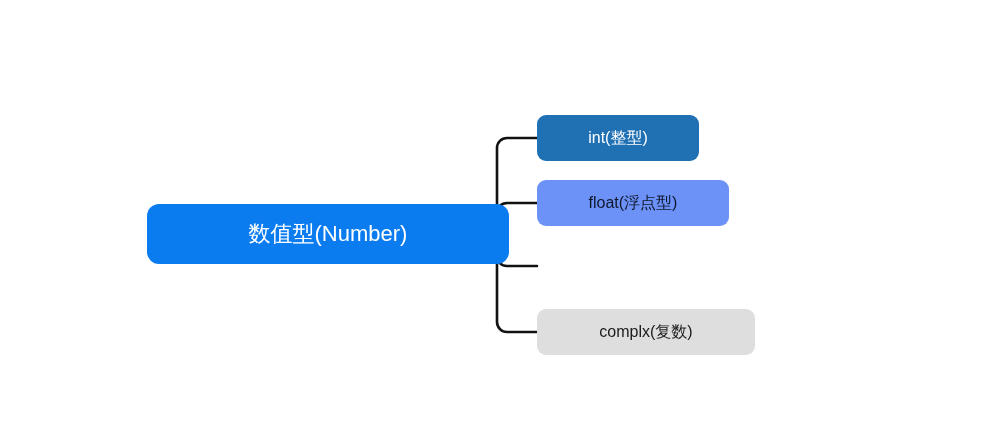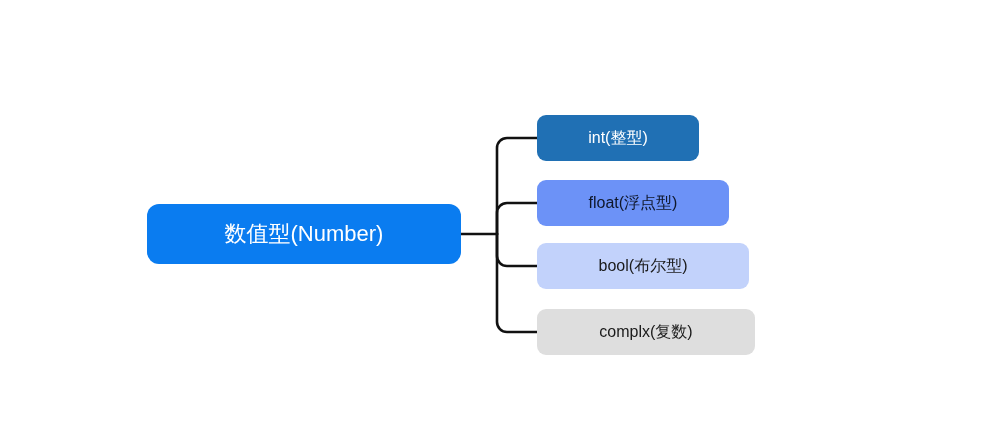--- a/index.html
+++ b/index.html
@@ -39,21 +39,21 @@
     justify-content: center;
     text-align: center;
     white-space: nowrap;
     line-height: 1.15;
   }
 
   
   #node-root {
     left: 147px;
     top: 204px;
-    width: 314px;
+    width: 362px;
     height: 60px;
     border-radius: 12px;
     background: #0A7CF0;
     color: #ffffff;
     font-size: 22px;
   }
 
   
   .child {
     height: 46px;
@@ -114,21 +114,18 @@
   </div>
 
   <div class="node child" id="node-int">
     <span>int(整型)</span>
   </div>
 
   <div class="node child" id="node-float">
     <span>float(浮点型)</span>
   </div>
 
-  <div class="node child" id="node-bool">
-    <span>bool(布尔型)</span>
-  </div>
 
   <div class="node child" id="node-complx">
     <span>complx(复数)</span>
   </div>
 
 </div>
 
 </body></html>

